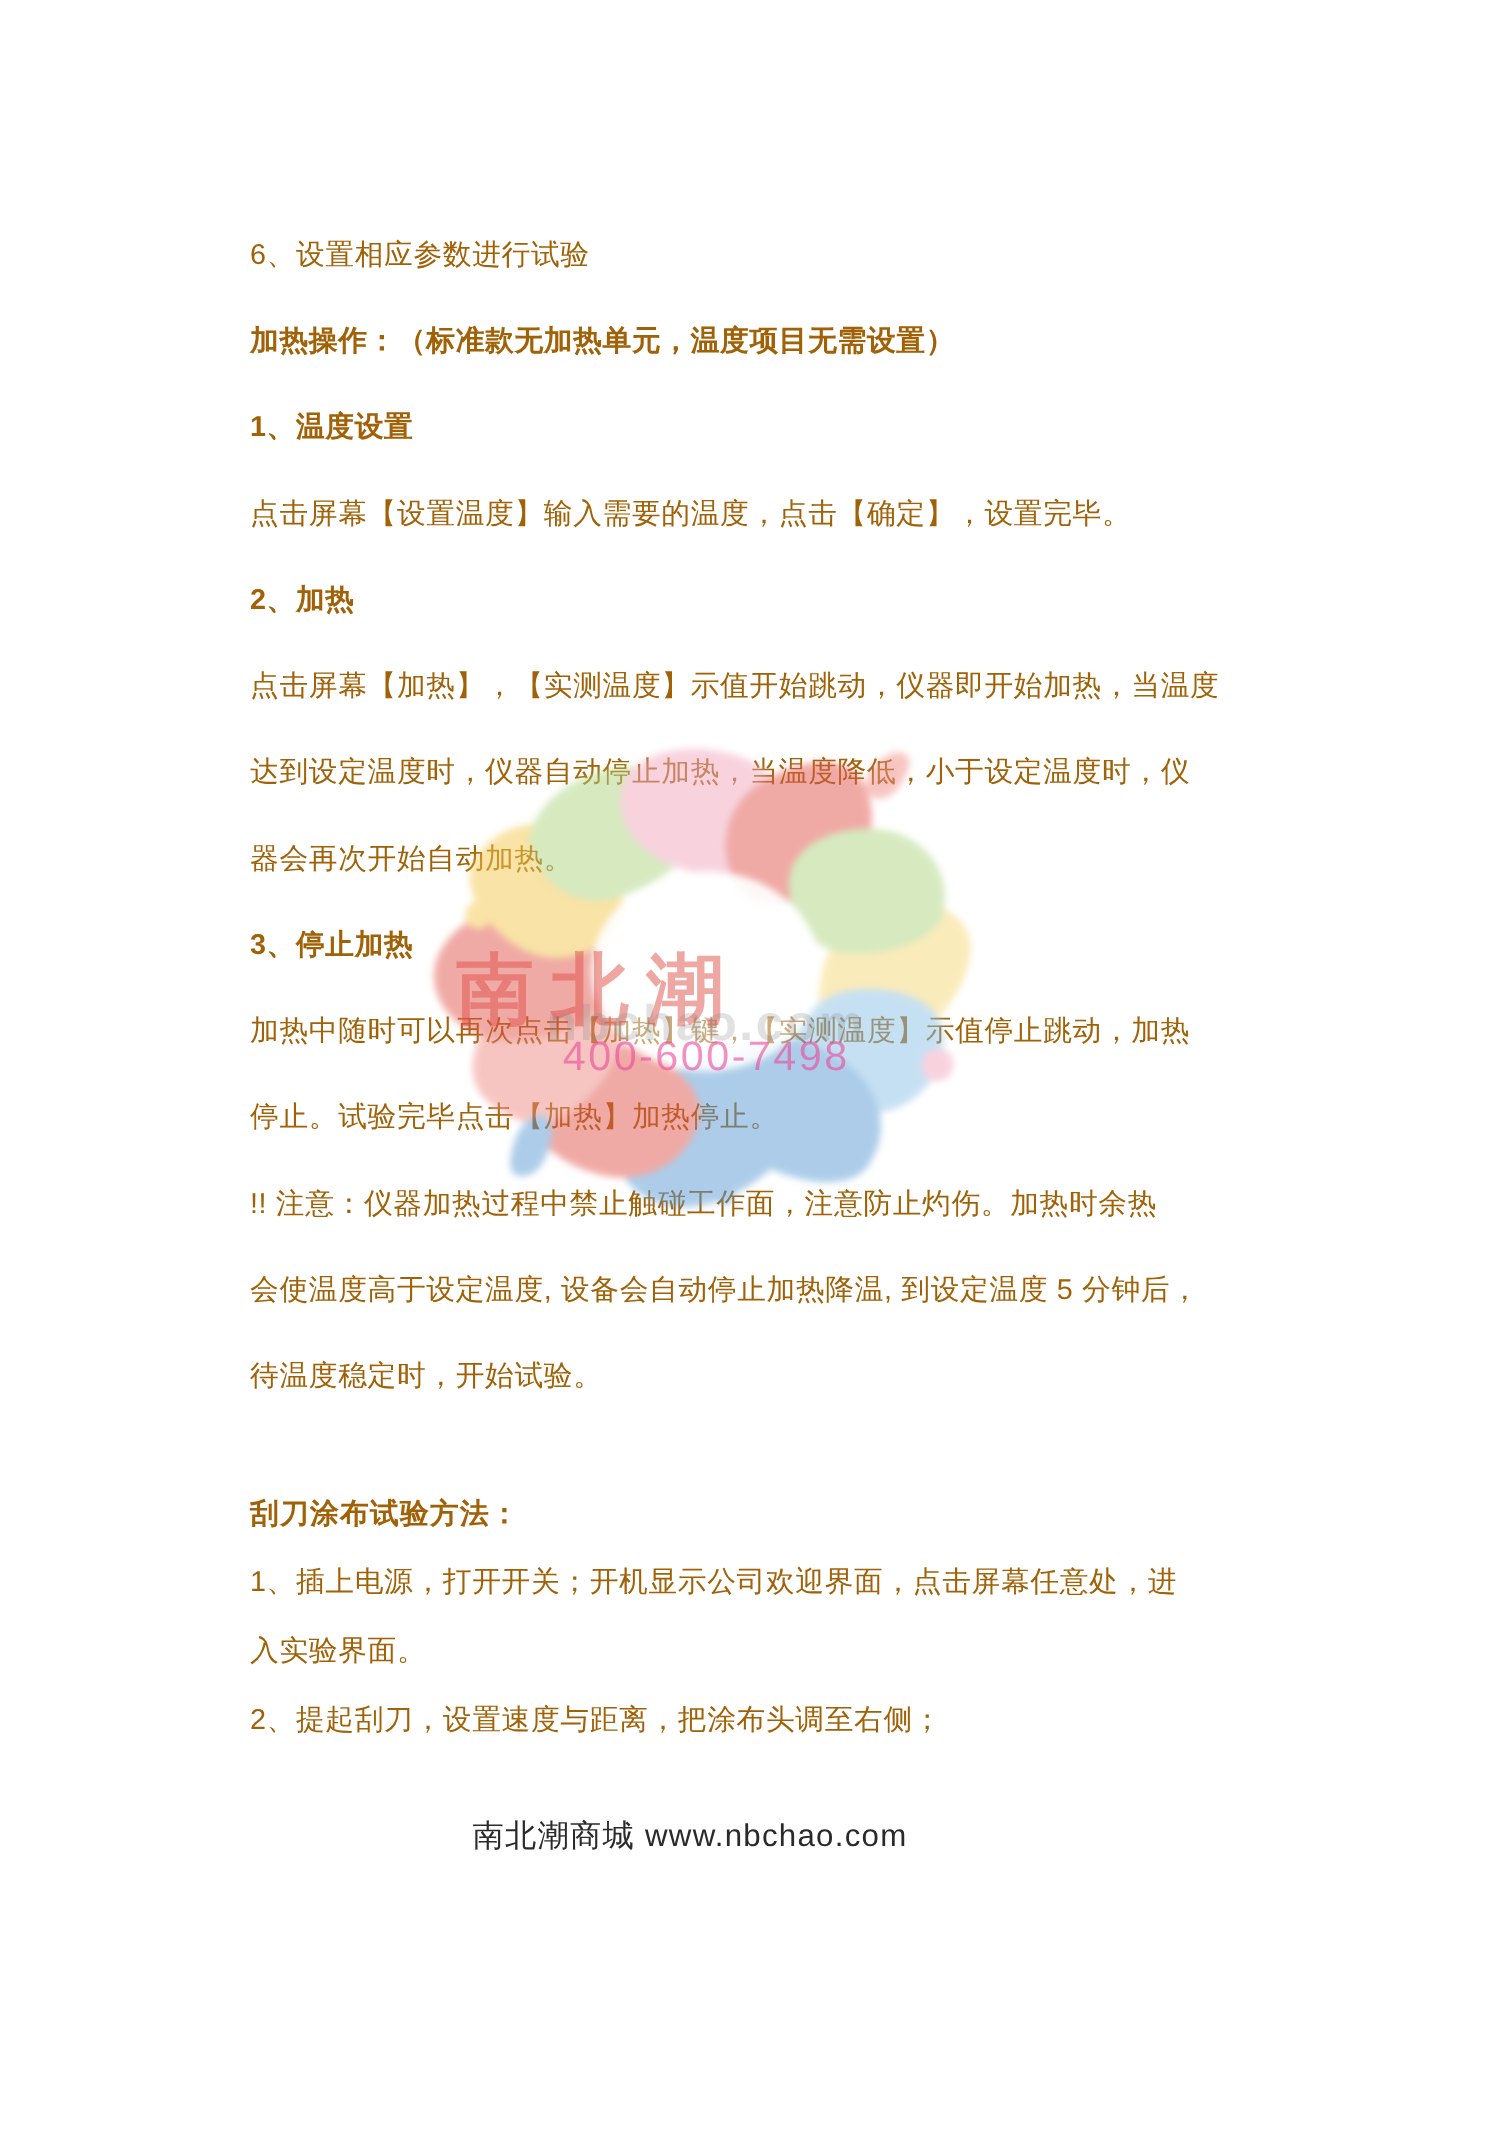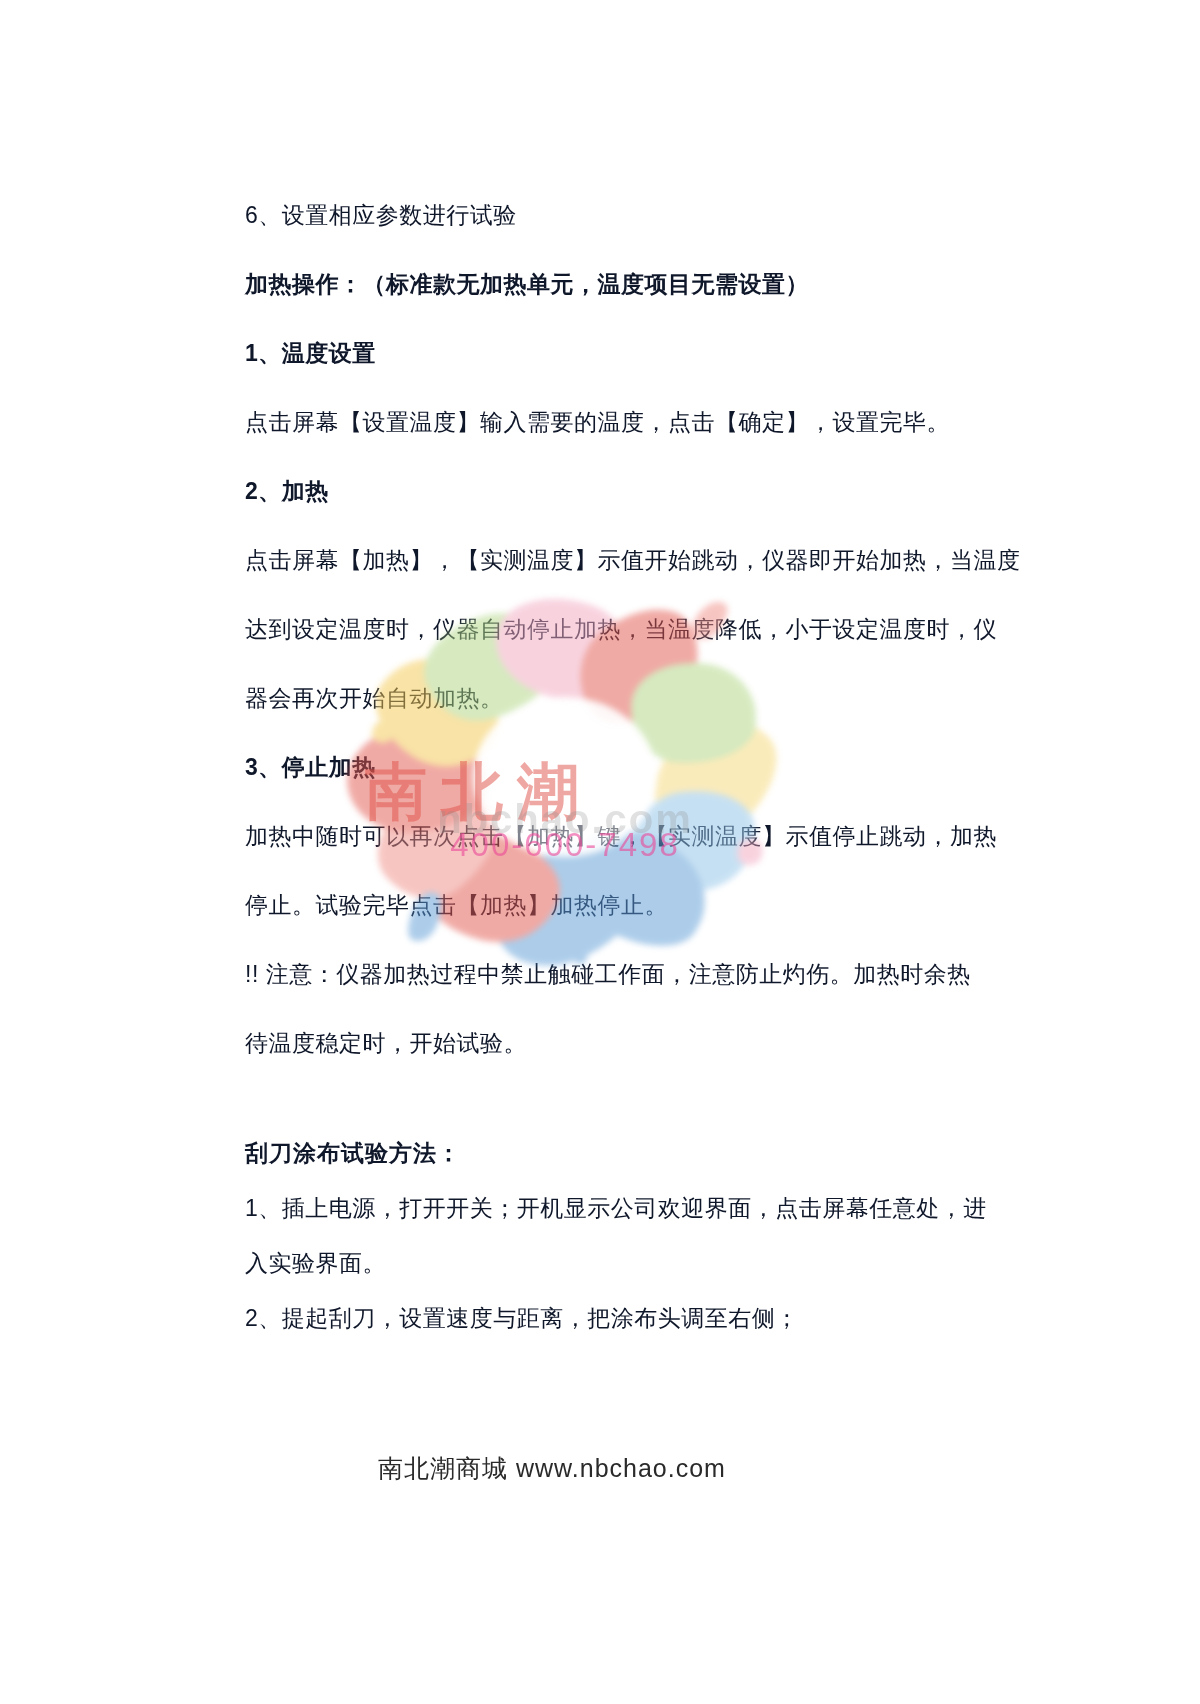--- a/index.html
+++ b/index.html
@@ -10,24 +10,23 @@
     height: 1704px;
     background: #ffffff;
     font-family: "Liberation Sans", "DejaVu Sans", sans-serif;
     overflow: hidden;
   }
 
   
   .doc-body {
     position: absolute;
     left: 200px;
-    top: 200px;
+    top: 188px;
     width: 760px;
-    color: #0f172a;
-    margin-left: 45px;
+    color: #a16207;
   }
   .line {
     font-size: 23px;
     line-height: 30px;
     margin-bottom: 39px;
     white-space: nowrap;
     letter-spacing: 0.5px;
   }
   .line.heading { font-weight: bold; }
   .line.section-end { margin-bottom: 77px; }
@@ -146,20 +145,21 @@
     <div class="line heading">1、温度设置</div>
     <div class="line body">点击屏幕【设置温度】输入需要的温度，点击【确定】，设置完毕。</div>
     <div class="line heading">2、加热</div>
     <div class="line body">点击屏幕【加热】，【实测温度】示值开始跳动，仪器即开始加热，当温度</div>
     <div class="line body">达到设定温度时，仪器自动停止加热，当温度降低，小于设定温度时，仪</div>
     <div class="line body">器会再次开始自动加热。</div>
     <div class="line heading">3、停止加热</div>
     <div class="line body">加热中随时可以再次点击【加热】键，【实测温度】示值停止跳动，加热</div>
     <div class="line body">停止。试验完毕点击【加热】加热停止。</div>
     <div class="line body">!! 注意：仪器加热过程中禁止触碰工作面，注意防止灼伤。加热时余热</div>
+    <div class="line body">会使温度高于设定温度, 设备会自动停止加热降温, 到设定温度 5 分钟后，</div>
     <div class="line body section-end">待温度稳定时，开始试验。</div>
     <div class="line heading-big">刮刀涂布试验方法：</div>
     <div class="line body-tight">1、插上电源，打开开关；开机显示公司欢迎界面，点击屏幕任意处，进</div>
     <div class="line body-tight">入实验界面。</div>
     <div class="line body-tight">2、提起刮刀，设置速度与距离，把涂布头调至右侧；</div>
   </div>
 
 <div class="footer">南北潮商城 www.nbchao.com</div>
 
 </body></html>

